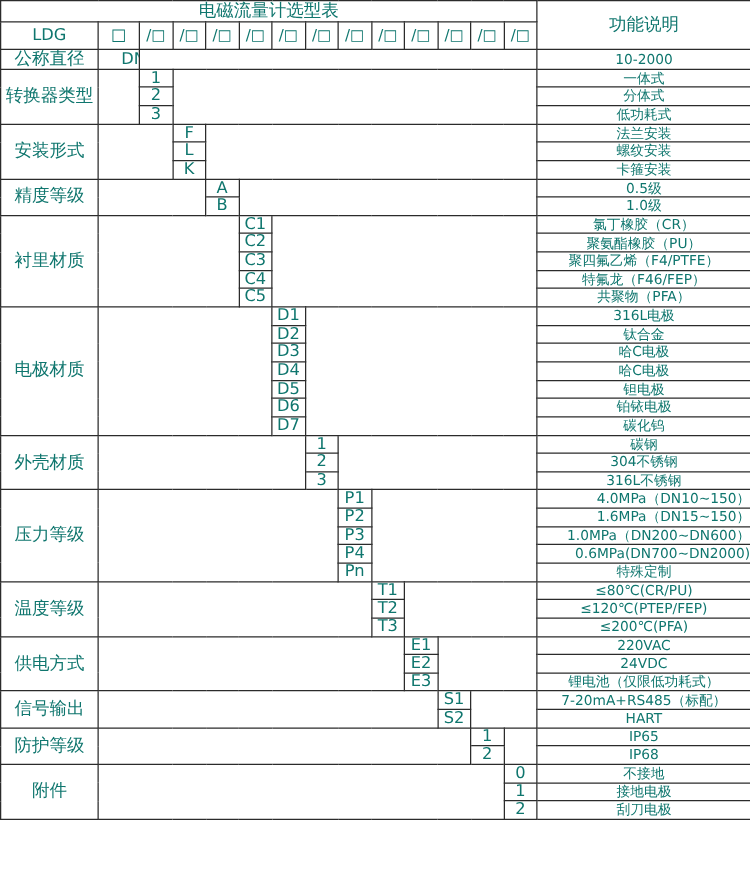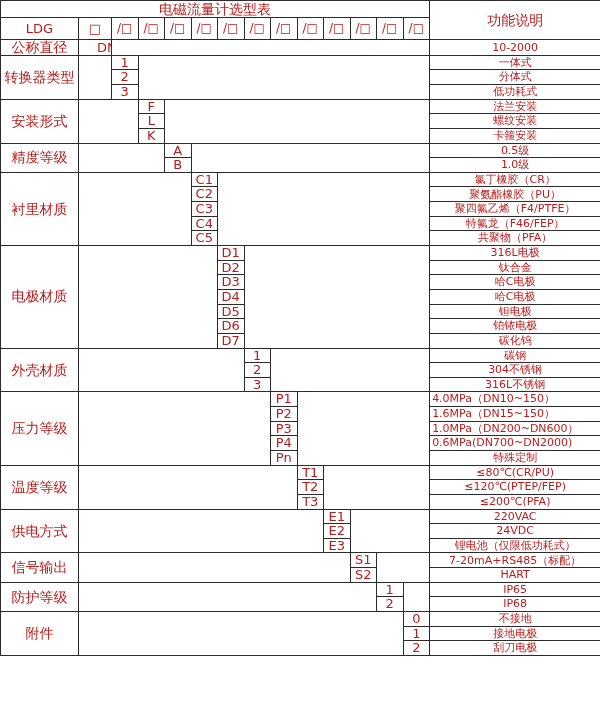--- a/index.html
+++ b/index.html
@@ -2,21 +2,21 @@
 <html><head>
 <meta charset="utf-8">
 <style>
   html,body{margin:0;padding:0;background:#ffffff;}
   #wrap{width:600px;height:716px;background:#ffffff;}
   table{
     border-collapse:collapse;
     table-layout:fixed;
     width:600px;height:528px;
     font-family:"DejaVu Sans","Liberation Sans",sans-serif;
-    color:#b91c1c;
+    color:#0f766e;
   }
   td{
     border:1px solid #2b2b2b;
     padding:0;
     text-align:center;
     vertical-align:middle;
     font-size:13px;
     line-height:1.05;
     overflow:hidden;
     white-space:nowrap;
@@ -25,21 +25,21 @@
   tr.model-row{height:22px;}
   td.title{font-size:14px;}
   td.desc-header{font-size:14px;}
   td.label{font-size:14px;margin-left:22px;}
   td.model-prefix{text-align:center;}
   td.model-box{font-size:13px;}
   td.slot{font-size:12px;padding:0;}
   td.code{font-size:13px;}
   td.code.dn{text-align:left;padding-left:18px;}
   td.desc{font-size:11px;}
-  td.desc.left{text-align:left;padding-left:2px;}
+  td.desc.left{text-align:right;padding-left:2px;}
   td.spacer{border:1px solid #2b2b2b;}
 </style>
 </head>
 <body>
 
 <div id="wrap">
   <table>
     <colgroup>
       <col style="width:78px">
       <col style="width:33px">

